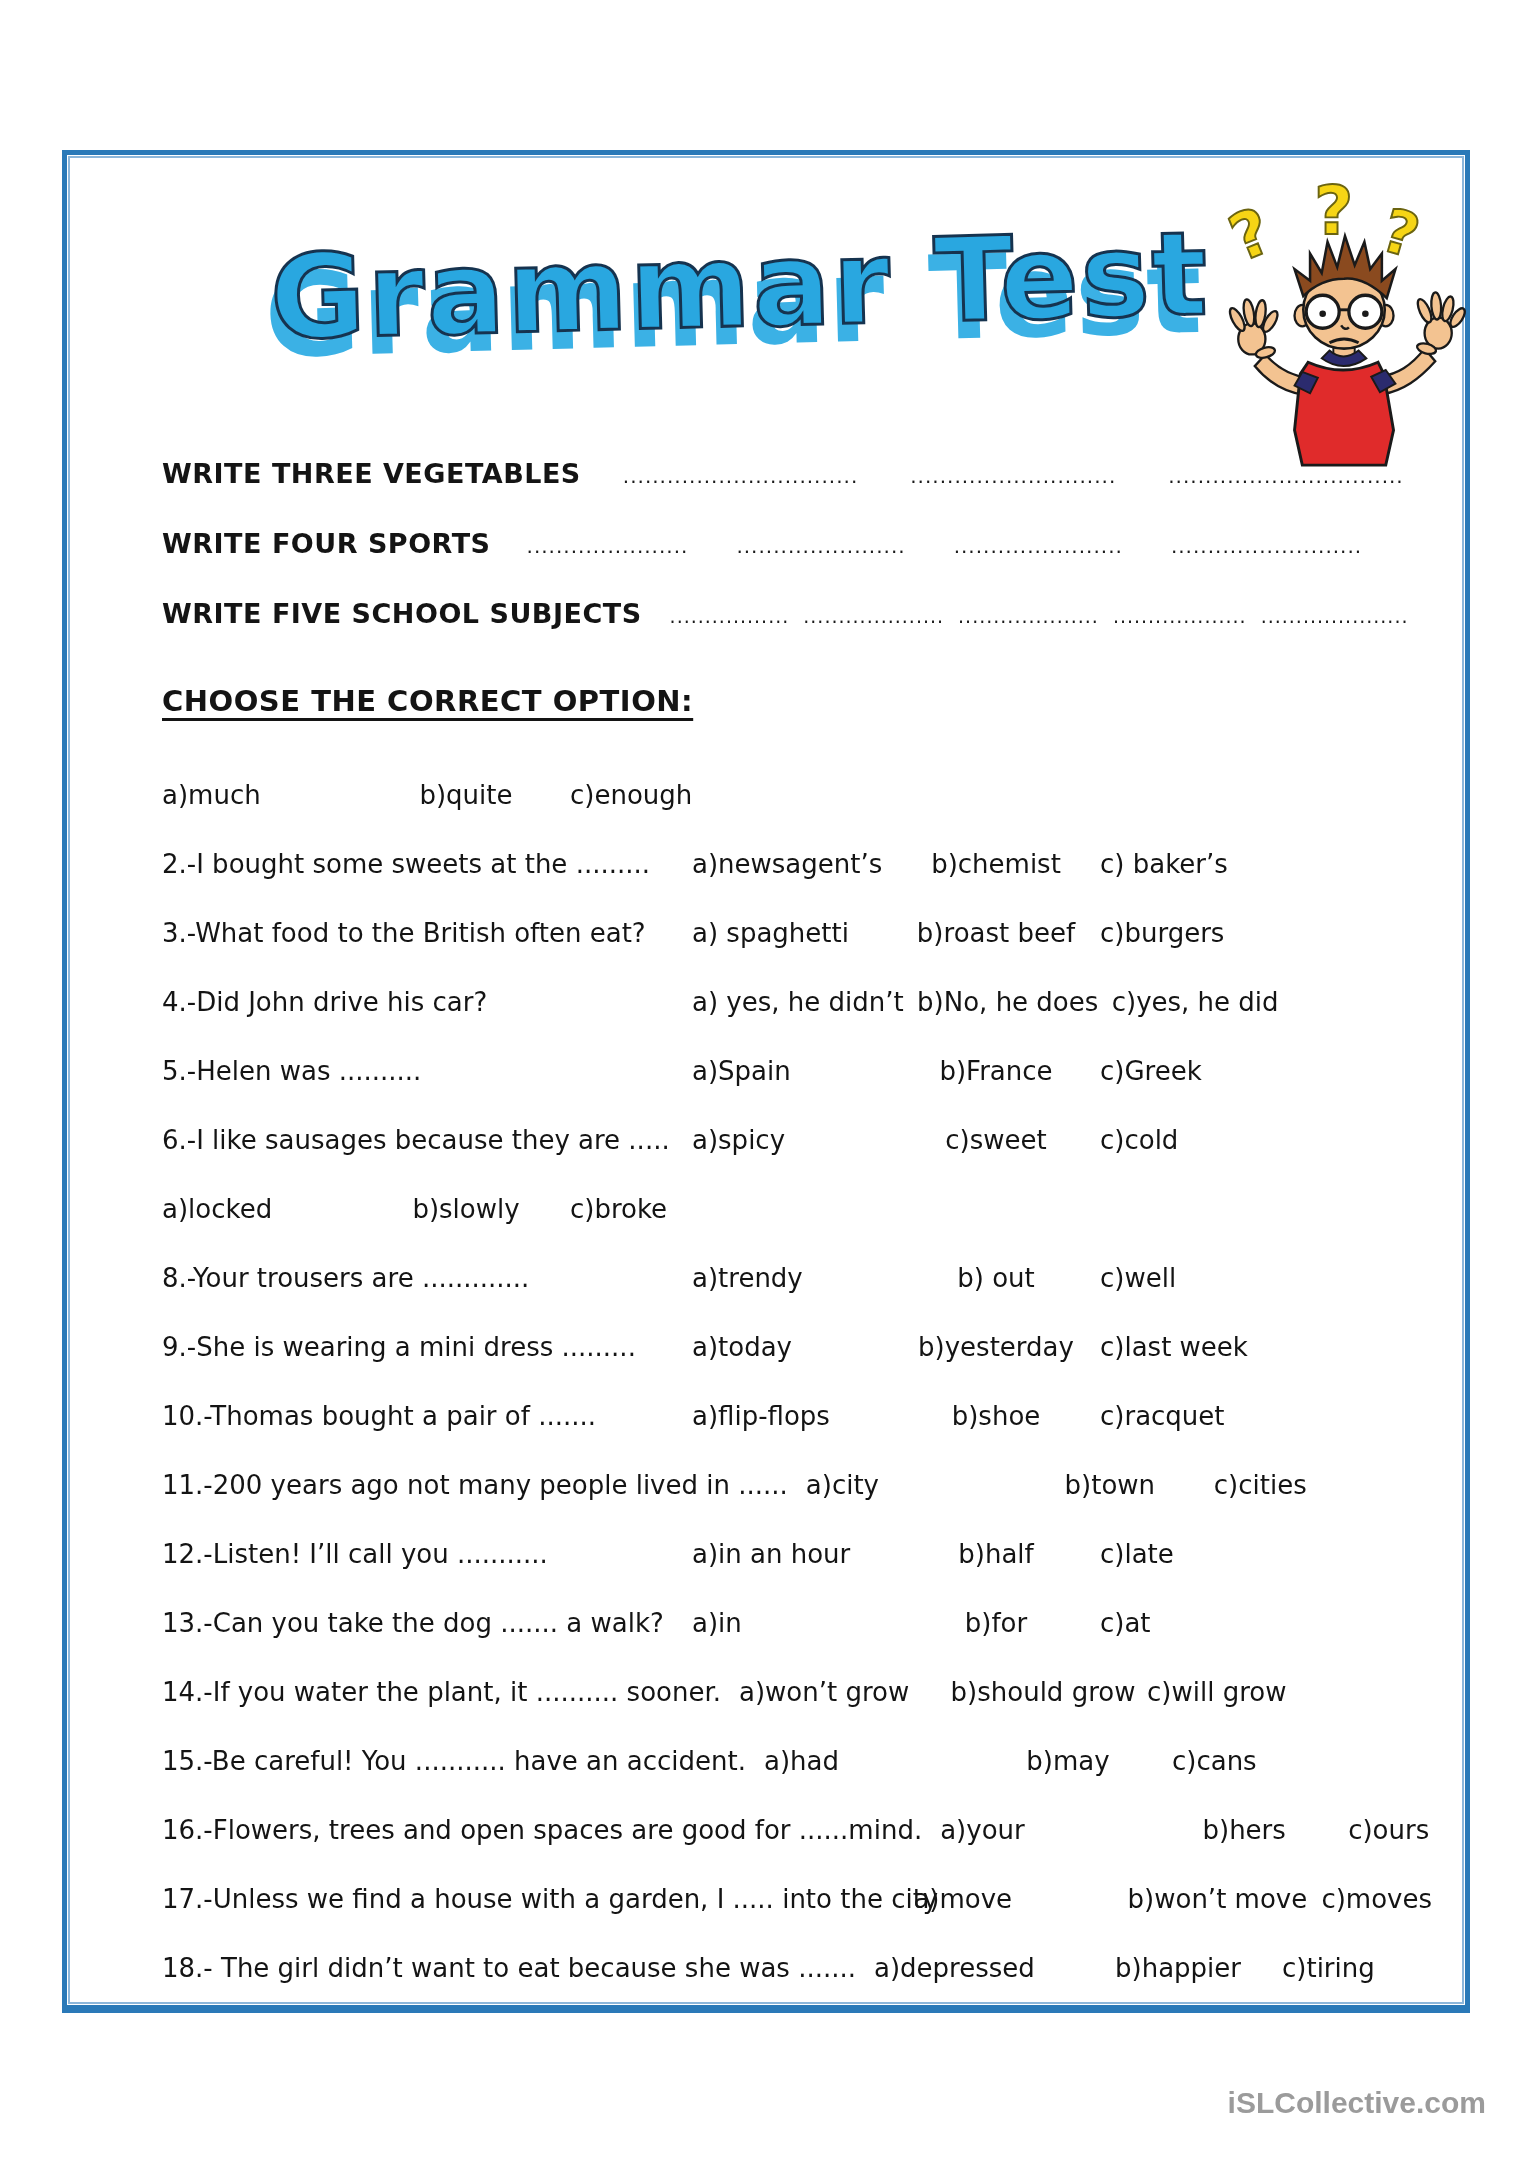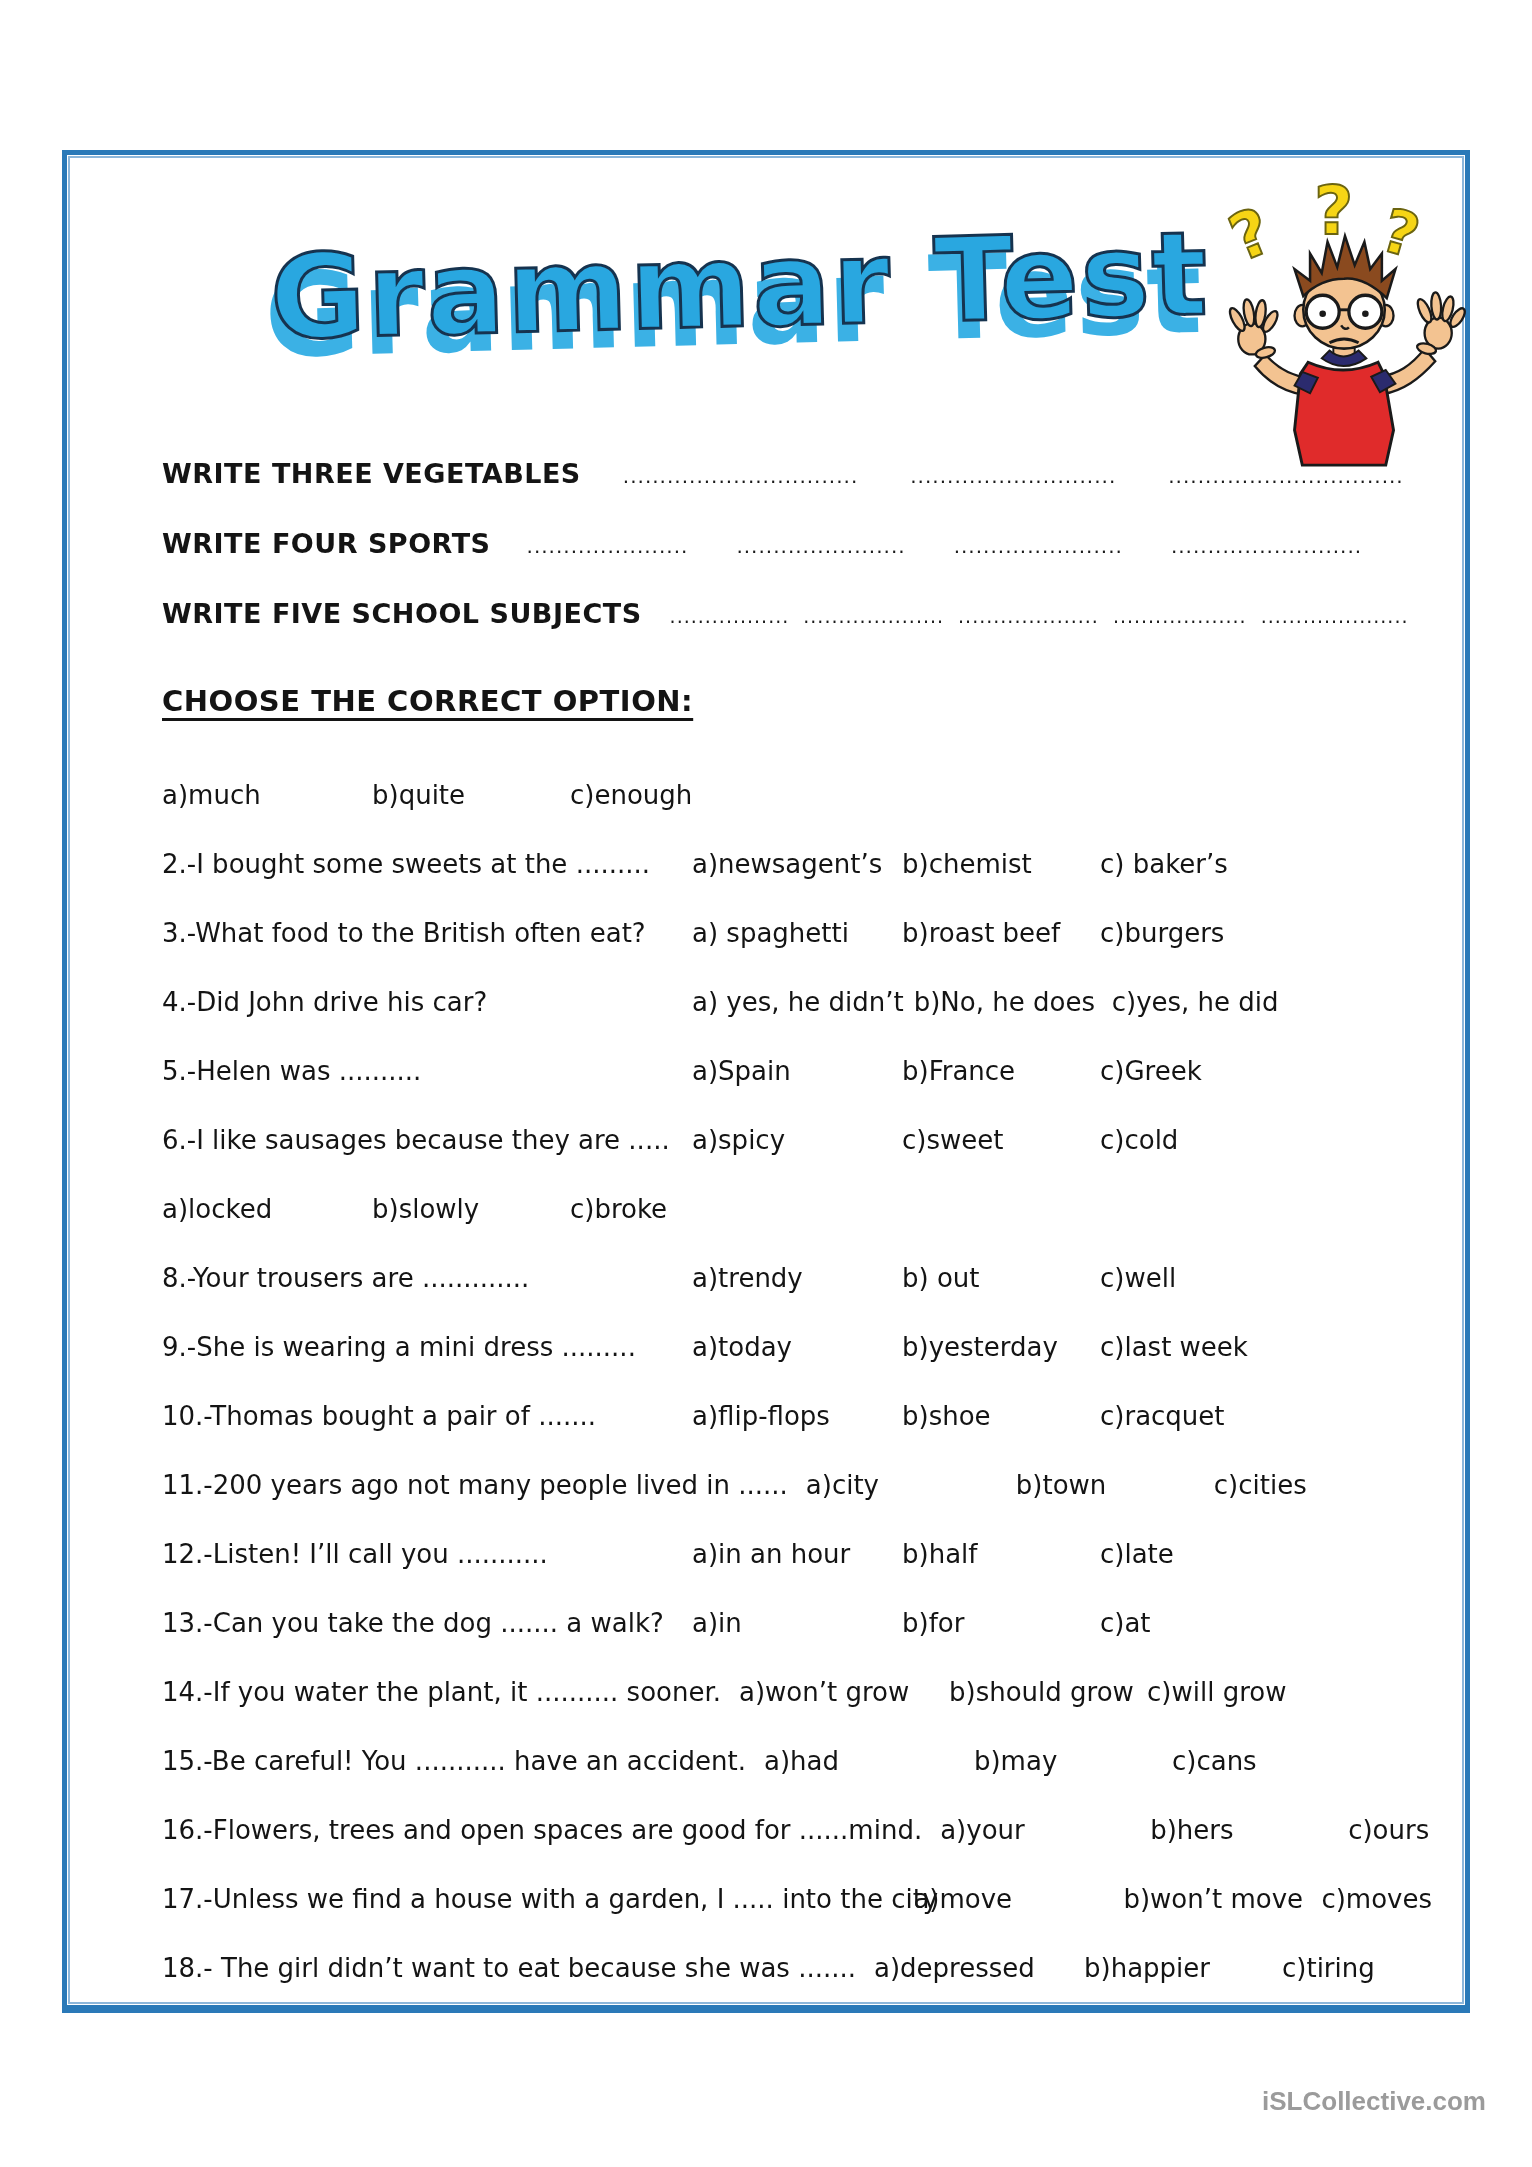--- a/index.html
+++ b/index.html
@@ -37,25 +37,25 @@
   
   .section-heading{
     margin:16px 0 6px;height:46px;font-size:29px;font-weight:bold;letter-spacing:.5px;
     text-decoration:underline;text-decoration-thickness:3px;text-underline-offset:7px;
   }
   
   .q-row{display:flex;align-items:baseline;height:69px;font-size:26px;white-space:nowrap;}
   .q-text{min-width:40%;padding-right:18px;}
   .opt{padding-right:10px;margin-top:44px;}
   .opt-a{min-width:200px;}
-  .opt-b{min-width:188px;}
+  .opt-b{min-width:188px;text-align:center;}
   
   .footer{
     position:absolute;right:46px;top:2086px;
-    font-family:"Liberation Sans",sans-serif;font-size:26px;font-weight:bold;color:#9b9b9b;
+    font-family:"Liberation Sans",sans-serif;font-size:30px;font-weight:bold;color:#9b9b9b;
   }
 </style>
 </head>
 <body>
 
 <div class="frame">
   <div class="frame-inner">
     <div class="content">
 
       <div class="title-row">

